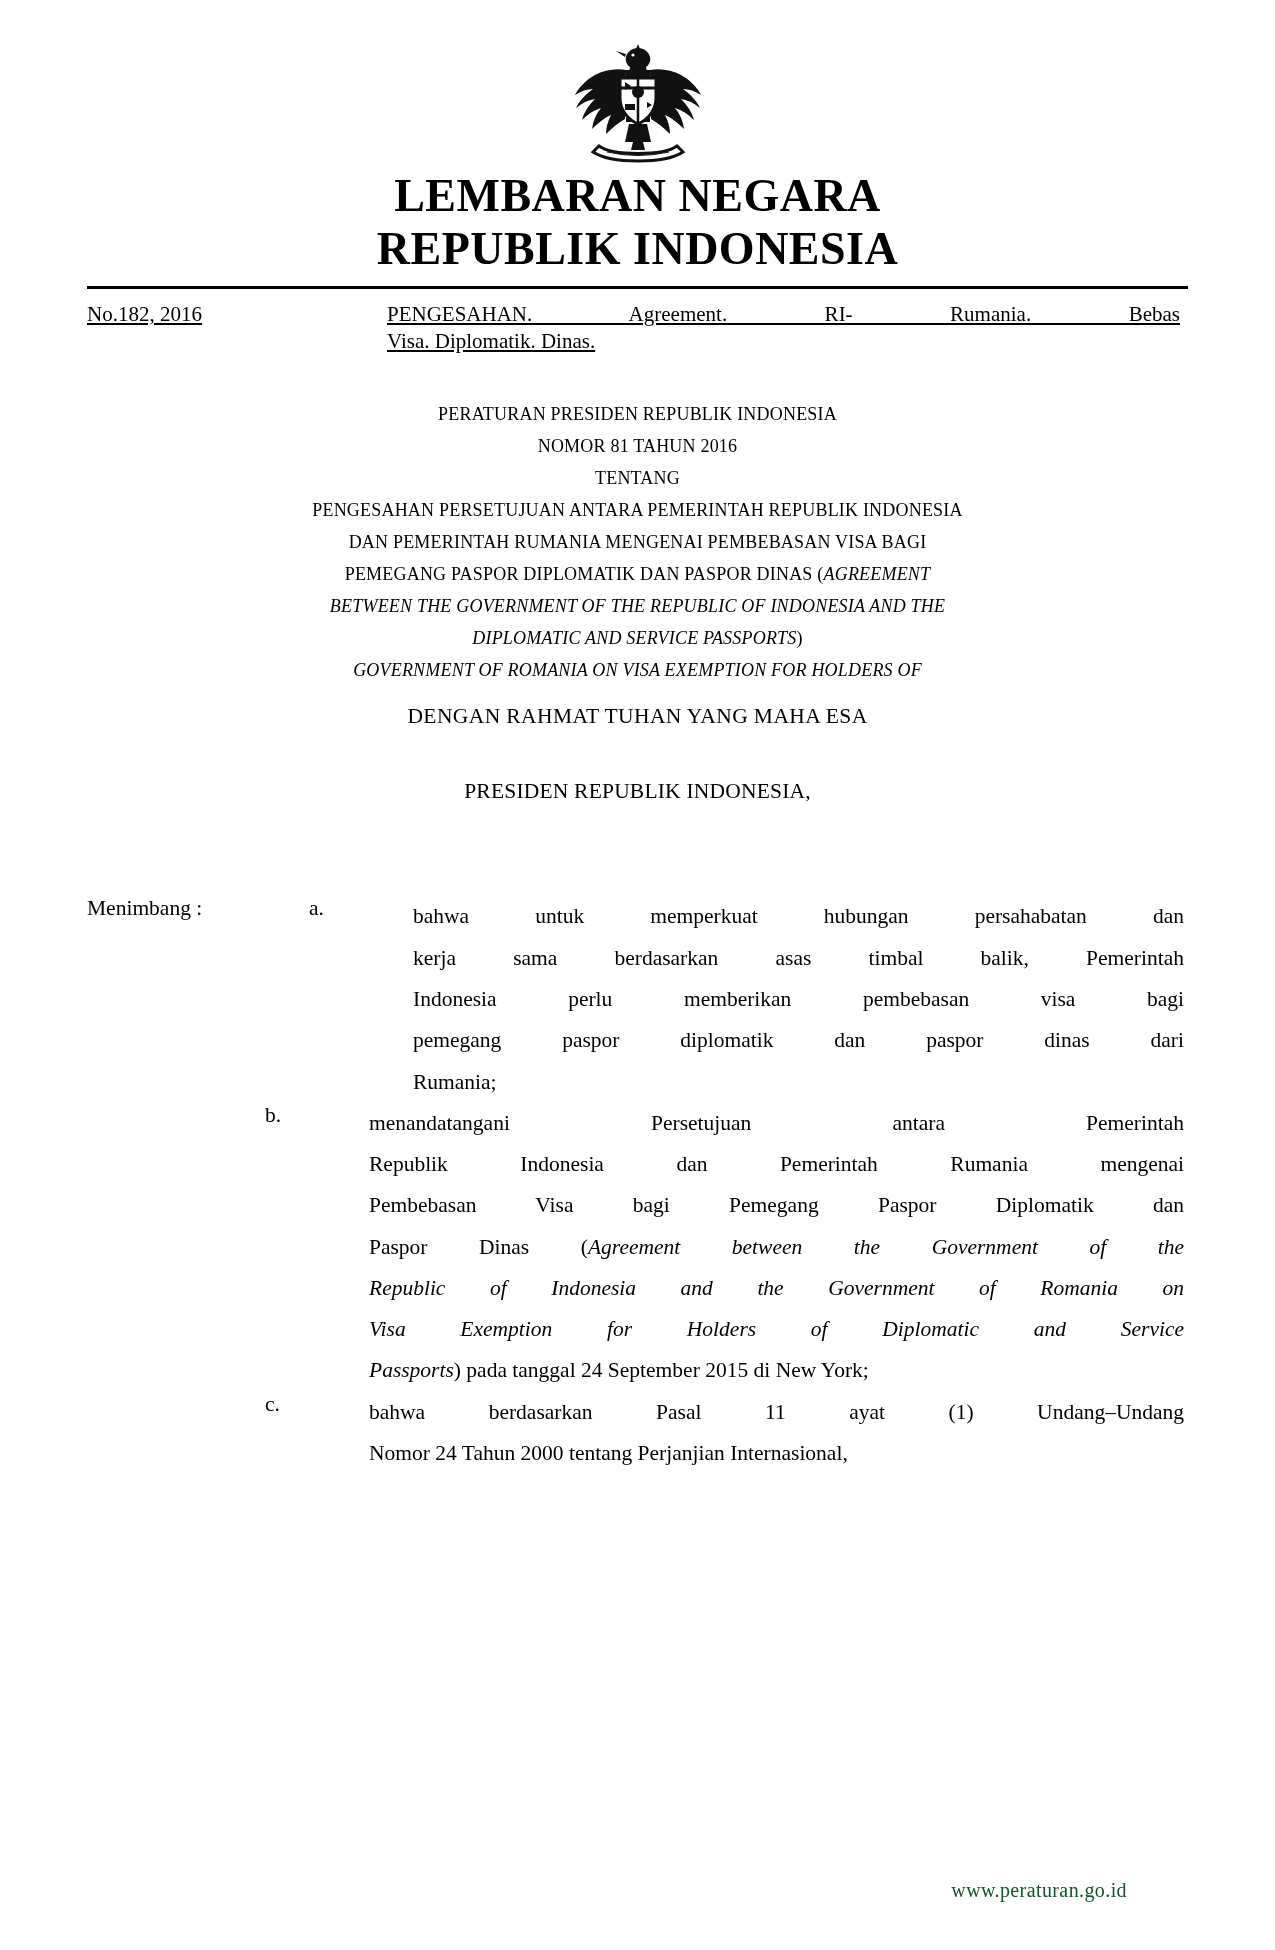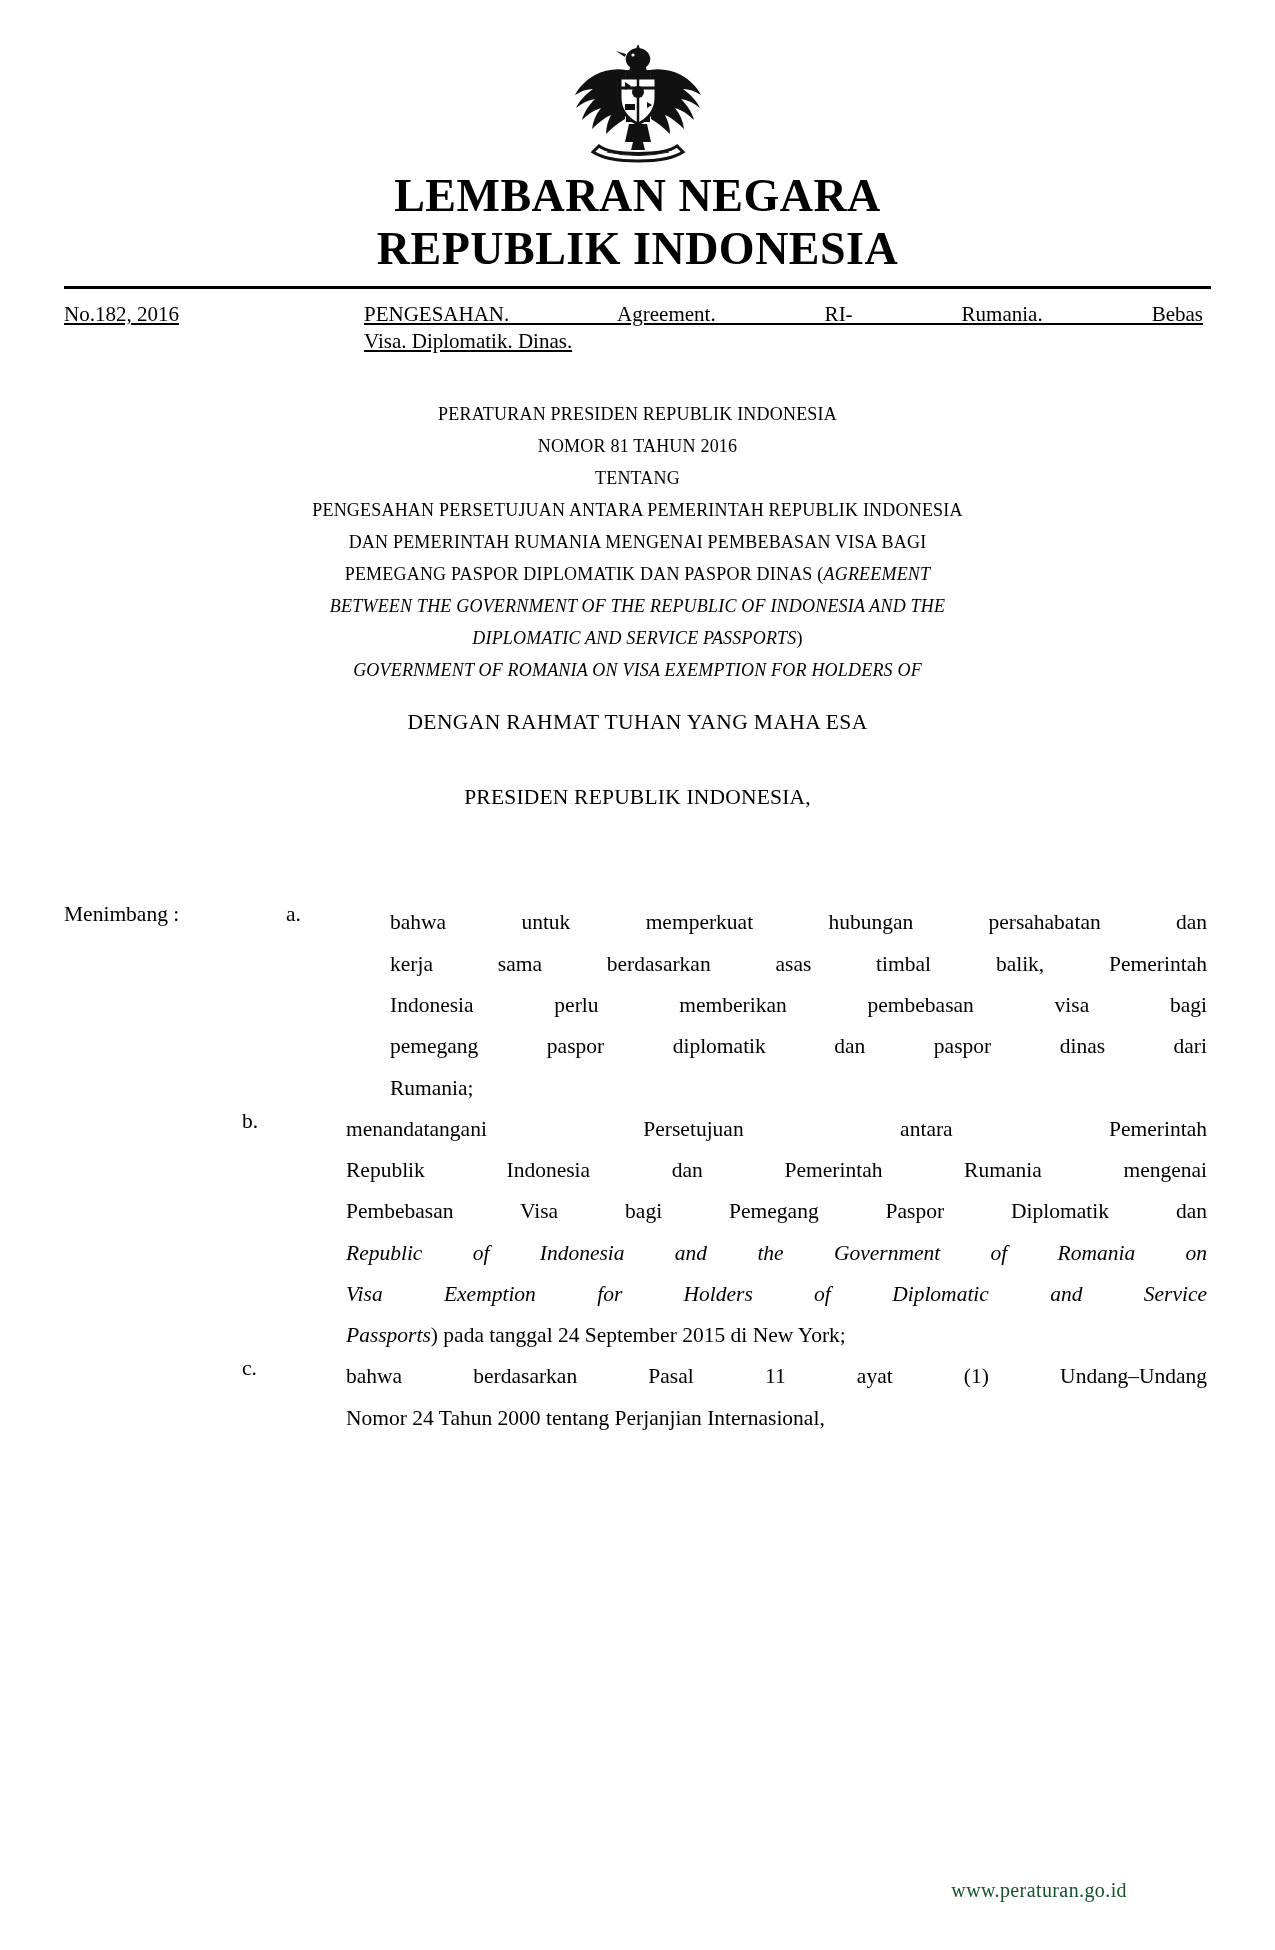--- a/index.html
+++ b/index.html
@@ -13,21 +13,21 @@
     font-family: "Liberation Serif", serif;
     color: #000000;
     position: relative;
     overflow: hidden;
   }
   .page {
     position: relative;
     width: 1275px;
     height: 1950px;
     box-sizing: border-box;
-    padding: 0 64px;
+    padding: 0 87px;
   }
 
   
   .emblem-wrap {
     padding-top: 40px;
     display: flex;
     justify-content: center;
     align-items: flex-start;
     height: 165px;
     box-sizing: border-box;
@@ -89,21 +89,21 @@
     margin-top: 42px;
     font-size: 18px;
     line-height: 1.78;
     letter-spacing: 0.2px;
   }
   .title-block .ttl { display: block; }
   .title-block .ital { font-style: italic; }
 
   .invocation {
     text-align: center;
-    margin-top: 24px;
+    margin-top: 18px;
     font-size: 21.5px;
     letter-spacing: 0.4px;
   }
   .presiden {
     text-align: center;
     margin-top: 50px;
     font-size: 21.5px;
     letter-spacing: 0.2px;
   }
 
@@ -241,20 +241,21 @@
         <span>Rumania;</span>
       </div>
     </div>
 
     <div class="cons-row">
       <div class="cons-letter indent">b.</div>
       <div class="cons-text last-justify">
         <span class="jl">menandatangani Persetujuan antara Pemerintah</span>
         <span class="jl">Republik Indonesia dan Pemerintah Rumania mengenai</span>
         <span class="jl">Pembebasan Visa bagi Pemegang Paspor Diplomatik dan</span>
+        <span class="jl"><span>Paspor Dinas (</span><span class="ital">Agreement between the Government of the</span></span>
         <span class="jl ital">Republic of Indonesia and the Government of Romania on</span>
         <span class="jl ital">Visa Exemption for Holders of Diplomatic and Service</span>
         <span><span class="ital">Passports</span><span>) pada tanggal 24 September 2015 di New York;</span></span>
       </div>
     </div>
 
     <div class="cons-row">
       <div class="cons-letter indent">c.</div>
       <div class="cons-text last-justify">
         <span class="jl">bahwa berdasarkan Pasal 11 ayat (1) Undang–Undang</span>

